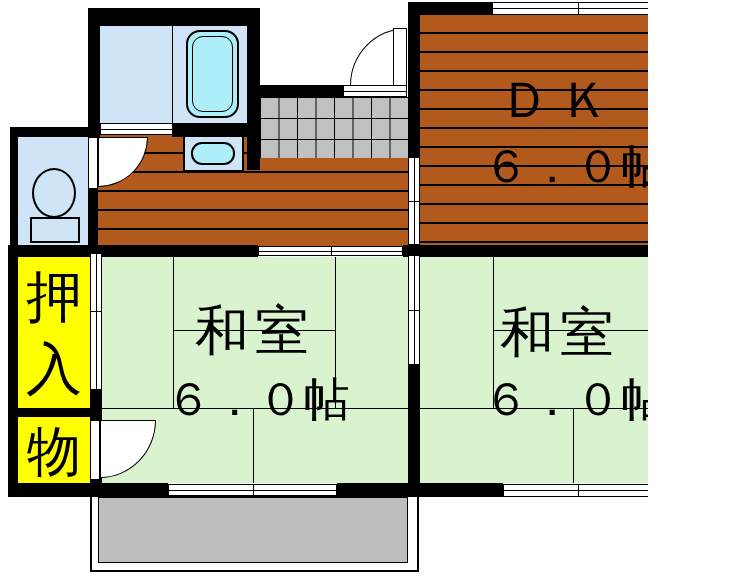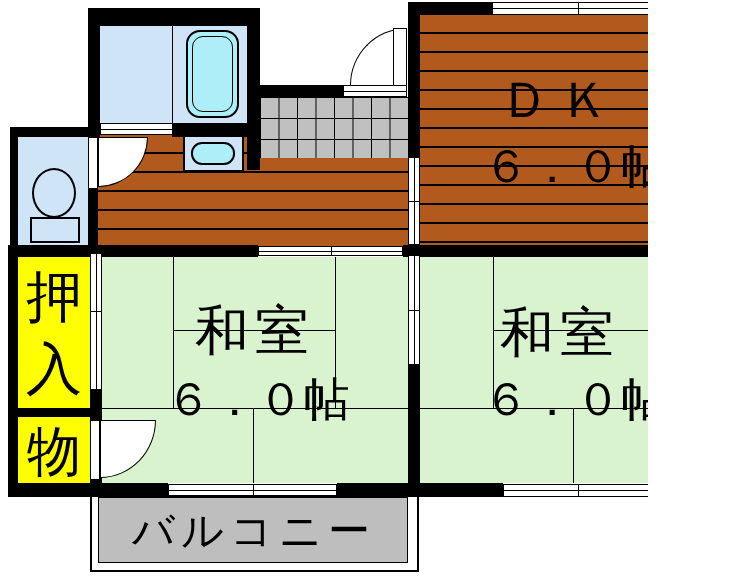--- a/index.html
+++ b/index.html
@@ -154,15 +154,14 @@
 
   <div class="label" style="left:455px;top:70px;width:210px;height:60px;font-size:50px;letter-spacing:10px;">ＤＫ</div>
   <div class="label" style="left:450px;top:135px;width:250px;height:62px;font-size:46px;">６．０帖</div>
   <div class="label" style="left:155px;top:300px;width:200px;height:62px;font-size:54px;letter-spacing:6px;">和室</div>
   <div class="label" style="left:150px;top:368px;width:215px;height:62px;font-size:46px;">６．０帖</div>
   <div class="label" style="left:460px;top:302px;width:200px;height:62px;font-size:54px;letter-spacing:6px;">和室</div>
   <div class="label" style="left:455px;top:368px;width:240px;height:62px;font-size:46px;">６．０帖</div>
   <div class="label" style="left:20px;top:262px;width:68px;height:70px;font-size:56px;">押</div>
   <div class="label" style="left:20px;top:334px;width:68px;height:70px;font-size:56px;">入</div>
   <div class="label" style="left:20px;top:418px;width:68px;height:68px;font-size:54px;">物</div>
-  <div class="label" style="left:100px;top:502px;width:308px;height:58px;font-size:42px;letter-spacing:6px;">バルコニー</div>
 
 </div>
 
 </body></html>

